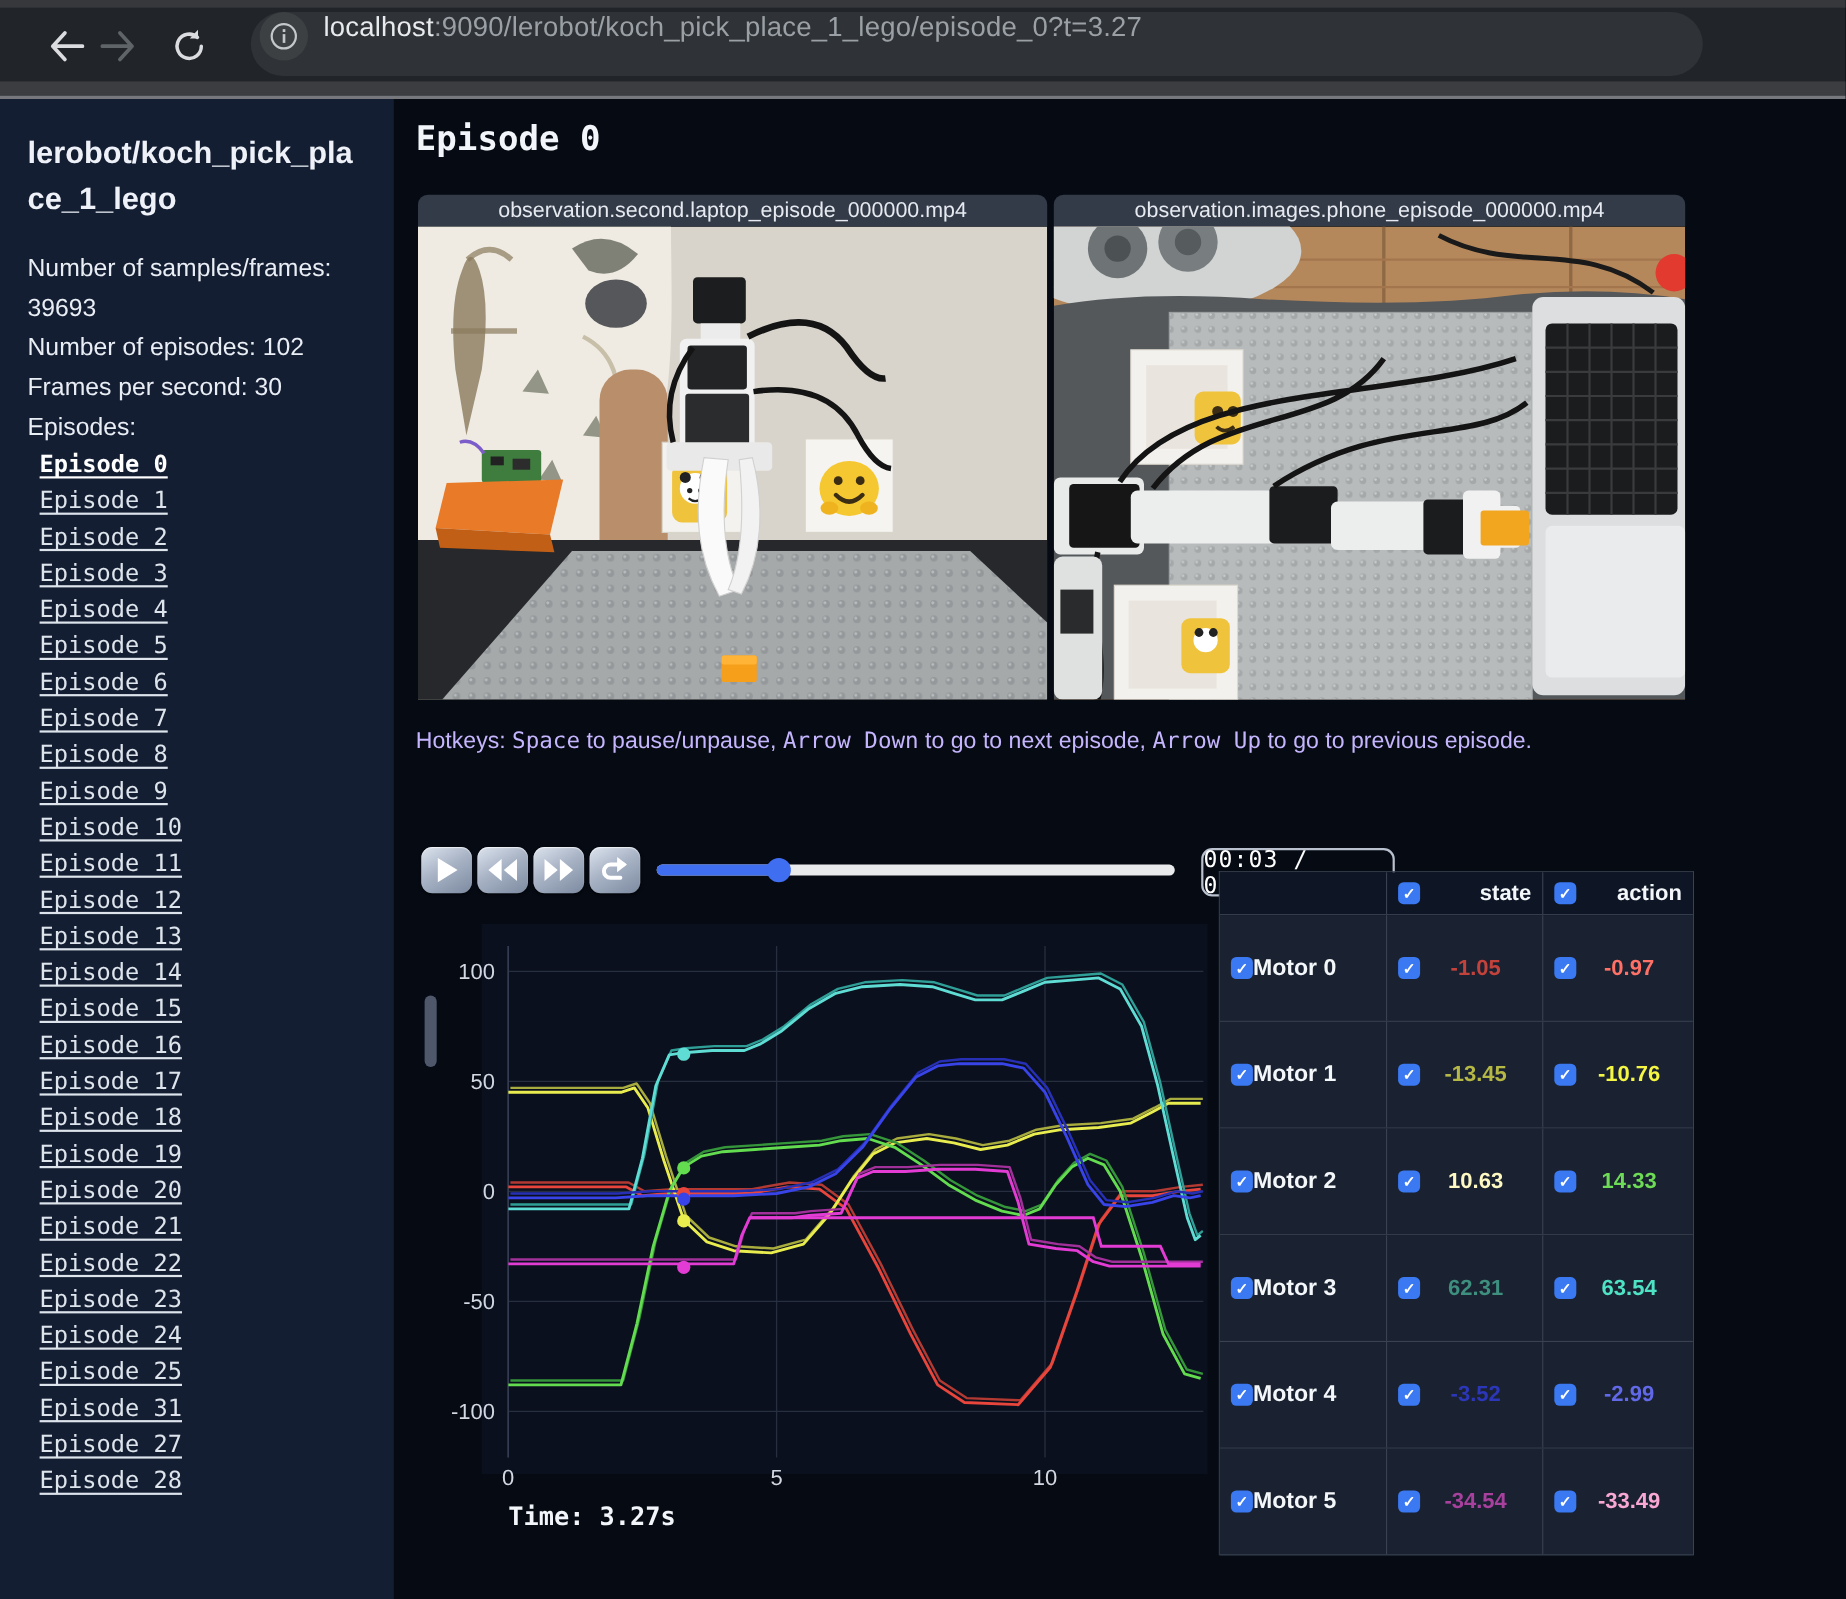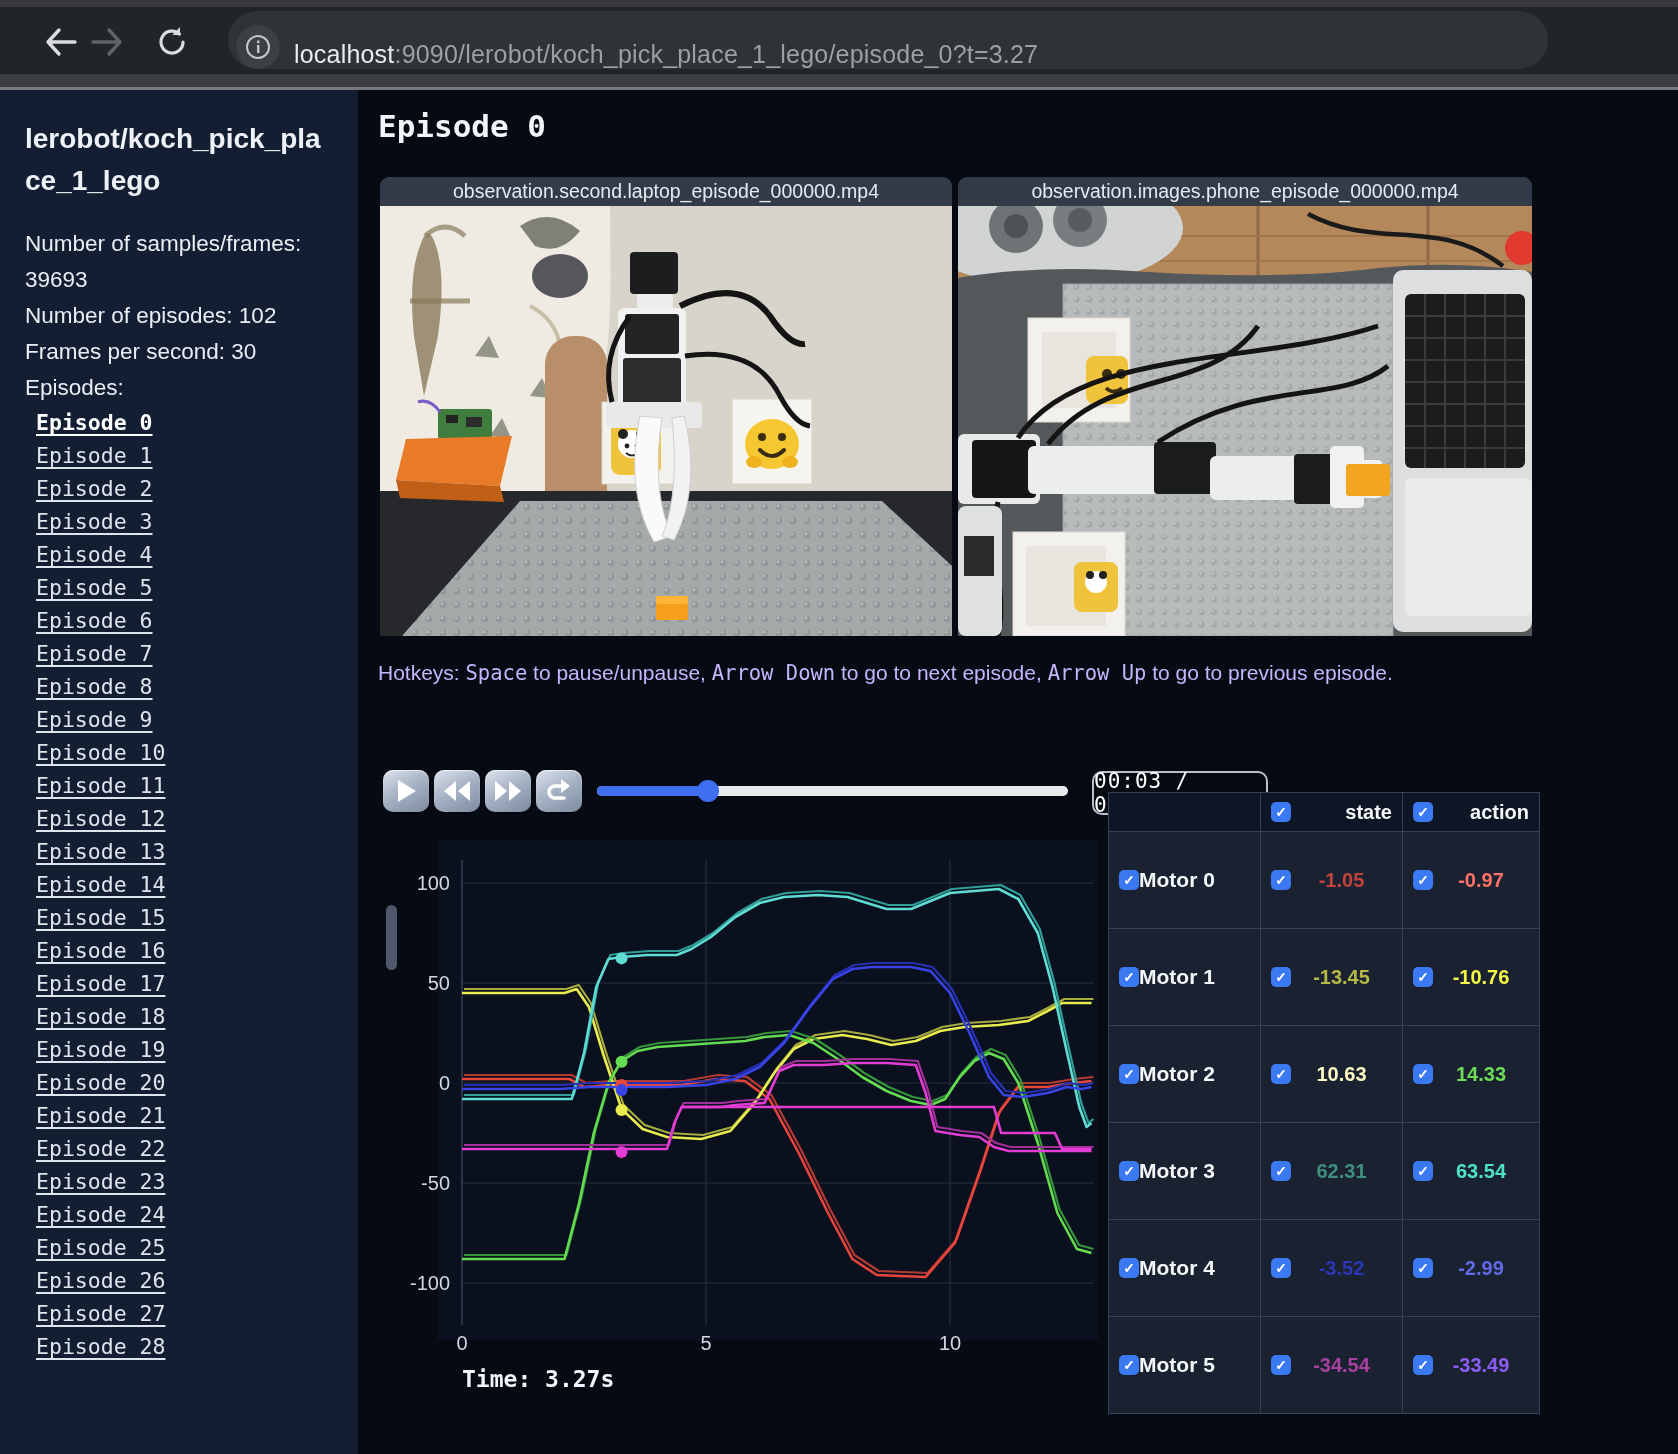--- a/index.html
+++ b/index.html
@@ -6,21 +6,21 @@
   #app{position:relative;width:1678px;height:1454px;overflow:hidden;
        font-family:"Liberation Sans",sans-serif;color:#e9edf4;background:#060a13;}
   .mono{font-family:"DejaVu Sans Mono",monospace;}
 
   
   #topbar{position:absolute;left:0;top:0;width:1678px;height:90px;background:#212428;}
   #topbar .strip-top{position:absolute;left:0;top:0;width:100%;height:7px;background:#36383c;}
   #topbar .strip-bottom{position:absolute;left:0;top:74px;width:100%;height:13px;background:#3b3d41;}
   #topbar .divider{position:absolute;left:0;top:87px;width:100%;height:3px;background:#76787d;}
   .nav-btn{position:absolute;top:22px;width:40px;height:40px;display:flex;align-items:center;justify-content:center;}
-  #url-pill{position:absolute;left:228px;top:11px;width:1320px;height:58px;border-radius:29px;background:#2f3236;display:flex;align-items:flex-end;}
+  #url-pill{position:absolute;left:228px;top:11px;width:1320px;height:58px;border-radius:29px;background:#2f3236;display:flex;align-items:flex-start;}
   #info-circle{width:44px;height:44px;border-radius:50%;background:#3c4043;margin-left:8px;display:flex;align-items:center;justify-content:center;}
   #url-text{margin-left:14px;font-size:25px;letter-spacing:.2px;white-space:nowrap;}
   #url-text .host{color:#e8eaed;}
   #url-text .rest{color:#9aa0a6;}
 
   
   #sidebar{position:absolute;left:0;top:90px;width:358px;height:1364px;background:#141e33;}
   #ds-title{position:absolute;left:25px;top:28px;width:296px;font-size:28px;font-weight:bold;line-height:42px;word-break:break-all;color:#eef2f8;}
   #ds-stats{position:absolute;left:25px;top:136px;width:290px;font-size:22.5px;line-height:36px;color:#e9edf4;}
   #episode-list{position:absolute;left:36px;top:316px;width:300px;}
@@ -130,21 +130,21 @@
         <a class="ep-link">Episode 16</a>
         <a class="ep-link">Episode 17</a>
         <a class="ep-link">Episode 18</a>
         <a class="ep-link">Episode 19</a>
         <a class="ep-link">Episode 20</a>
         <a class="ep-link">Episode 21</a>
         <a class="ep-link">Episode 22</a>
         <a class="ep-link">Episode 23</a>
         <a class="ep-link">Episode 24</a>
         <a class="ep-link">Episode 25</a>
-        <a class="ep-link">Episode 26</a>
+        <a class="ep-link">Episode 31</a>
         <a class="ep-link">Episode 27</a>
         <a class="ep-link">Episode 28</a>
       </div>
   </div>
 
   <div id="scroll-thumb"></div>
 
   <div id="main-title" class="mono">Episode 0</div>
 
   <div class="video-card" style="left:380px;width:572px;">
@@ -439,17 +439,17 @@
         <div class="mt-cell">
           <span class="checkbox">✓</span>
           <span class="mt-label">Motor 5</span>
         </div>
         <div class="mt-cell">
           <span class="checkbox">✓</span>
           <span class="mt-val" style="color: rgb(168, 64, 158);">-34.54</span>
         </div>
         <div class="mt-cell">
           <span class="checkbox">✓</span>
-          <span class="mt-val" style="color: #8b5cf6;">-33.49</span>
+          <span class="mt-val" style="color: #f9a8d4;">-33.49</span>
         </div>
       </div>
     </div>
 </div>
 
 </body></html>

